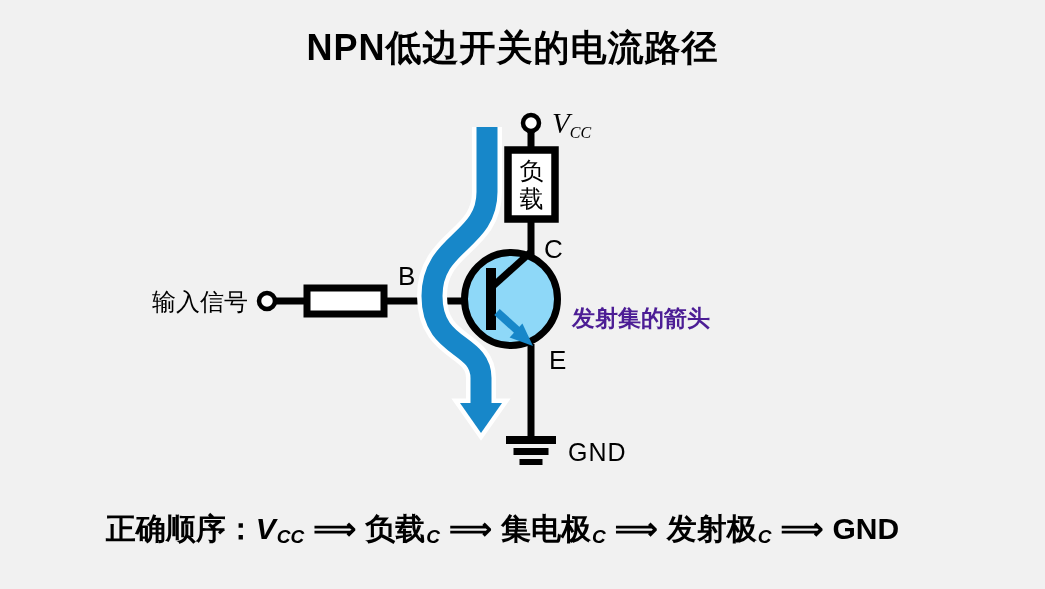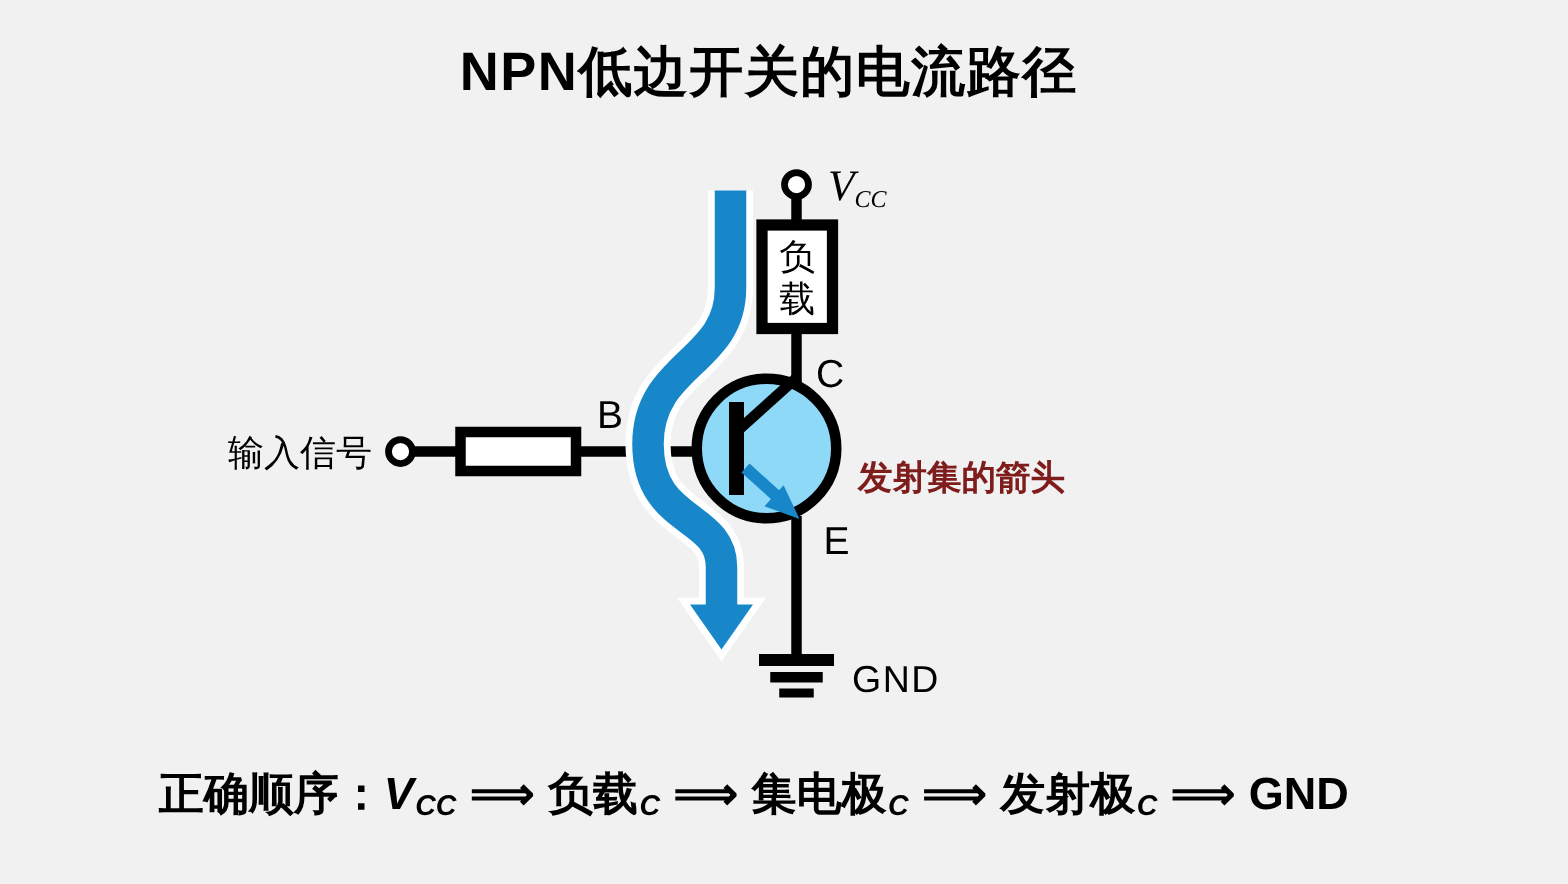--- a/index.html
+++ b/index.html
@@ -12,21 +12,21 @@
   .title {
     position:absolute; top:24px; left:0; width:1045px;
     box-sizing:border-box; padding-right:20px;
     text-align:center; font-size:36px; font-weight:bold;
     letter-spacing:1px;
   }
   .diagram-svg { position:absolute; top:0; left:0; }
   .annotation {
     position:absolute; left:572px; top:304px;
     font-size:23px; font-weight:bold; line-height:29px;
-    color:#7f1d1d; white-space:nowrap;
+    color:#4c1d95; white-space:nowrap;
   }
   .formula {
     position:absolute; top:509px; left:0; width:1045px;
     box-sizing:border-box; padding-right:40px;
     text-align:center; font-size:30px; font-weight:bold;
     white-space:nowrap;
   }
   .formula .v-main { font-style:italic; }
   .formula .sub {
     font-size:19px; font-style:italic; vertical-align:-4px;

